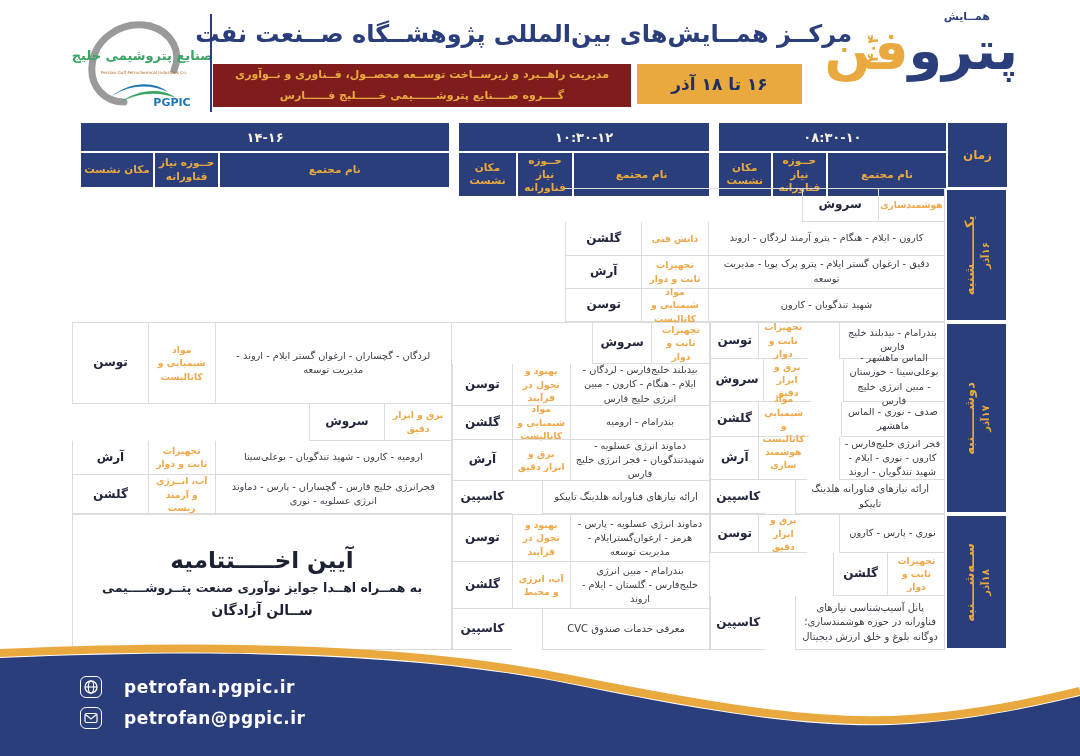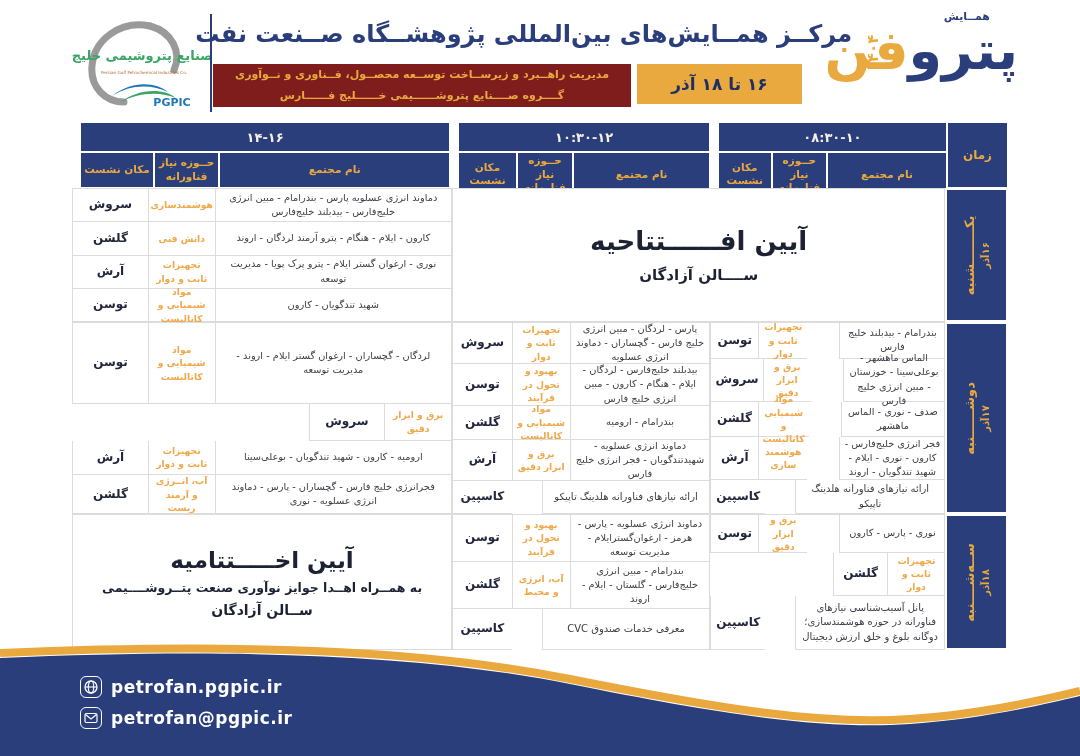--- a/index.html
+++ b/index.html
@@ -54,21 +54,21 @@
   .ceremony .t1 { font-size:26px; font-weight:bold; color:#1d2233; }
   .ceremony .t2 { font-size:15px; font-weight:bold; color:#1d2233; }
   .ceremony.small { gap:7px; }
   .ceremony.small .t1 { font-size:23px; }
   .ceremony.small .t3 { font-size:12.5px; font-weight:bold; color:#1d2233; }
   .ceremony.small .t2 { font-size:14px; }
 
   
   .footer-wave { position:absolute; left:0; top:644px; width:1080px; height:112px; }
   .contacts { position:absolute; left:80px; top:676px; direction:ltr; display:flex; flex-direction:column; gap:9px; }
-  .contact-row { display:flex; align-items:center; gap:9px; color:#fff; font-size:17px; font-weight:bold; letter-spacing:0.5px; }
+  .contact-row { display:flex; align-items:center; gap:22px; color:#fff; font-size:17px; font-weight:bold; letter-spacing:0.5px; }
   .cicon { width:22px; height:22px; border:1.6px solid #fff; border-radius:6px; display:flex; align-items:center; justify-content:center; }
 </style>
 </head>
 <body>
 
 <div class="page">
 
   <div class="org-logo">
     <svg width="138" height="100" viewBox="0 0 138 100">
       <path d="M78,8 C48,2 22,22 20,48 C18,70 34,84 52,84" fill="none" stroke="#9a9a9a" stroke-width="7" stroke-linecap="round"></path>
@@ -123,37 +123,32 @@
       </div>
     </div>
 
     <div class="flexr day-band d1">
       <div class="bw-z day-cell">
         <div class="day-rot">
           <span class="day-name">یکــــــــشنبه</span>
           <span class="day-date">۱۶آذر</span>
         </div>
       </div>
-      <div class="bw-m ceremony">
-        <div class="t1">آیین افــــــتتاحیه</div>
-        <div class="t2">ســــالن آزادگان</div>
-      </div>
       <div class="bw-c block bc">
         <div class="brow">
-          <div class="c-name">دماوند انرژی عسلویه پارس - بندرامام - مبین انرژی خلیج‌فارس - بیدبلند خلیج‌فارس</div>
           <div class="c-need">هوشمندسازی</div>
           <div class="c-venue">سروش</div>
         </div>
         <div class="brow">
           <div class="c-name">کارون - ایلام - هنگام - پترو آرمند لردگان - اروند</div>
           <div class="c-need">دانش فنی</div>
           <div class="c-venue">گلشن</div>
         </div>
         <div class="brow">
-          <div class="c-name">نوری - ارغوان گستر ایلام - پترو پرک پویا - مدیریت توسعه</div>
+          <div class="c-name">دقیق - ارغوان گستر ایلام - پترو پرک پویا - مدیریت توسعه</div>
           <div class="c-need">تجهیزات ثابت و دوار</div>
           <div class="c-venue">آرش</div>
         </div>
         <div class="brow">
           <div class="c-name">شهید تندگویان - کارون</div>
           <div class="c-need">مواد شیمیایی و کاتالیست</div>
           <div class="c-venue">توسن</div>
         </div>
       </div>
     </div>
@@ -186,21 +181,20 @@
           <div class="c-need">هوشمند سازی</div>
           <div class="c-venue">آرش</div>
         </div>
         <div class="brow fx095">
           <div class="c-special">ارائه نیازهای فناورانه هلدینگ تاپیکو</div>
           <div class="c-venue">کاسپین</div>
         </div>
       </div>
       <div class="bw-b block bb">
         <div class="brow fx12">
-          <div class="c-name">پارس - لردگان - مبین انرژی خلیج فارس - گچساران - دماوند انرژی عسلویه</div>
           <div class="c-need">تجهیزات ثابت و دوار</div>
           <div class="c-venue">سروش</div>
         </div>
         <div class="brow fx12">
           <div class="c-name">بیدبلند خلیج‌فارس - لردگان - ایلام - هنگام - کارون - مبین انرژی خلیج فارس</div>
           <div class="c-need">بهبود و تحول در فرآیند</div>
           <div class="c-venue">توسن</div>
         </div>
         <div class="brow">
           <div class="c-name">بندرامام - ارومیه</div>

